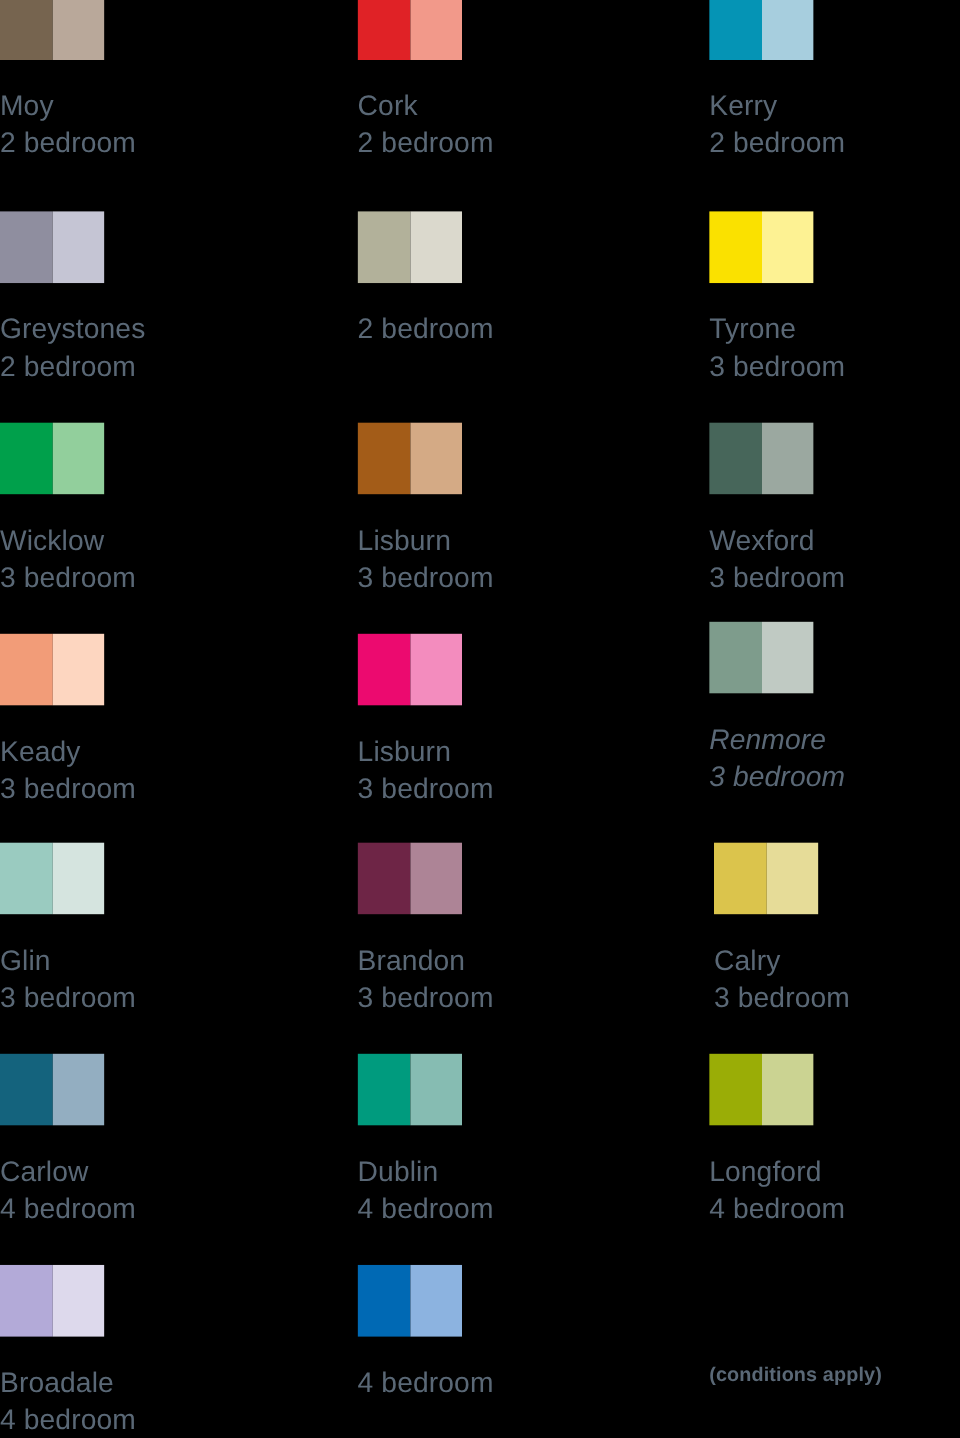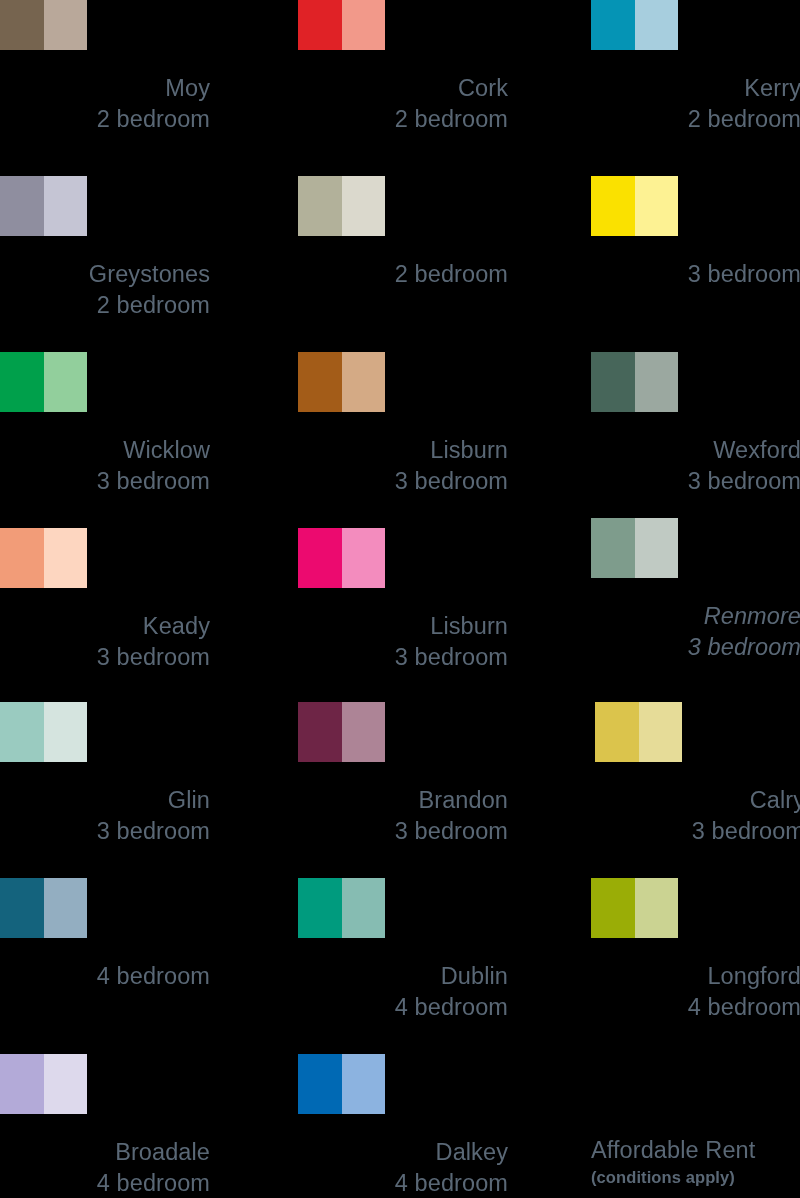--- a/index.html
+++ b/index.html
@@ -34,21 +34,20 @@
     width: 50%;
     height: 100%;
   }
   .item-labels {
     margin-top: 23px;
     color: #5a6876;
     font-size: 23.5px;
     line-height: 31px;
     letter-spacing: 0.1px;
     white-space: nowrap;
-    text-align: right;
   }
   .item-name, .item-beds {
     display: block;
   }
   
   .note-block {
     position: absolute;
     white-space: nowrap;
   }
   .note-title {
@@ -119,20 +118,21 @@
       <div class="item-labels">
         <span class="item-beds">2 bedroom</span>
       </div>
     </div>
     <div class="legend-item" style="left: 591px; top: 176px;">
       <div class="swatch">
         <div class="swatch-half" style="background: rgb(250, 225, 0);"></div>
         <div class="swatch-half" style="background: rgb(253, 242, 147);"></div>
       </div>
       <div class="item-labels">
+        <span class="item-name">Tyrone</span>
         <span class="item-beds">3 bedroom</span>
       </div>
     </div>
     <div class="legend-item" style="left: 0px; top: 352px;">
       <div class="swatch">
         <div class="swatch-half" style="background: rgb(0, 160, 75);"></div>
         <div class="swatch-half" style="background: rgb(146, 207, 156);"></div>
       </div>
       <div class="item-labels">
         <span class="item-name">Wicklow</span>
@@ -218,20 +218,21 @@
         <span class="item-name">Calry</span>
         <span class="item-beds">3 bedroom</span>
       </div>
     </div>
     <div class="legend-item" style="left: 0px; top: 878px;">
       <div class="swatch">
         <div class="swatch-half" style="background: rgb(20, 99, 125);"></div>
         <div class="swatch-half" style="background: rgb(147, 174, 193);"></div>
       </div>
       <div class="item-labels">
+        <span class="item-name">Carlow</span>
         <span class="item-beds">4 bedroom</span>
       </div>
     </div>
     <div class="legend-item" style="left: 298px; top: 878px;">
       <div class="swatch">
         <div class="swatch-half" style="background: rgb(0, 155, 126);"></div>
         <div class="swatch-half" style="background: rgb(134, 188, 178);"></div>
       </div>
       <div class="item-labels">
         <span class="item-name">Dublin</span>
@@ -257,21 +258,19 @@
         <span class="item-name">Broadale</span>
         <span class="item-beds">4 bedroom</span>
       </div>
     </div>
     <div class="legend-item" style="left: 298px; top: 1054px;">
       <div class="swatch">
         <div class="swatch-half" style="background: rgb(0, 105, 180);"></div>
         <div class="swatch-half" style="background: rgb(140, 179, 224);"></div>
       </div>
       <div class="item-labels">
-        <span class="item-name">Dalkey</span>
         <span class="item-beds">4 bedroom</span>
       </div>
     </div>
     <div class="note-block" style="left: 591px; top: 1135px;">
-      <span class="note-title">Affordable Rent</span>
       <span class="note-sub">(conditions apply)</span>
     </div>
   </div>
 
 </body></html>

